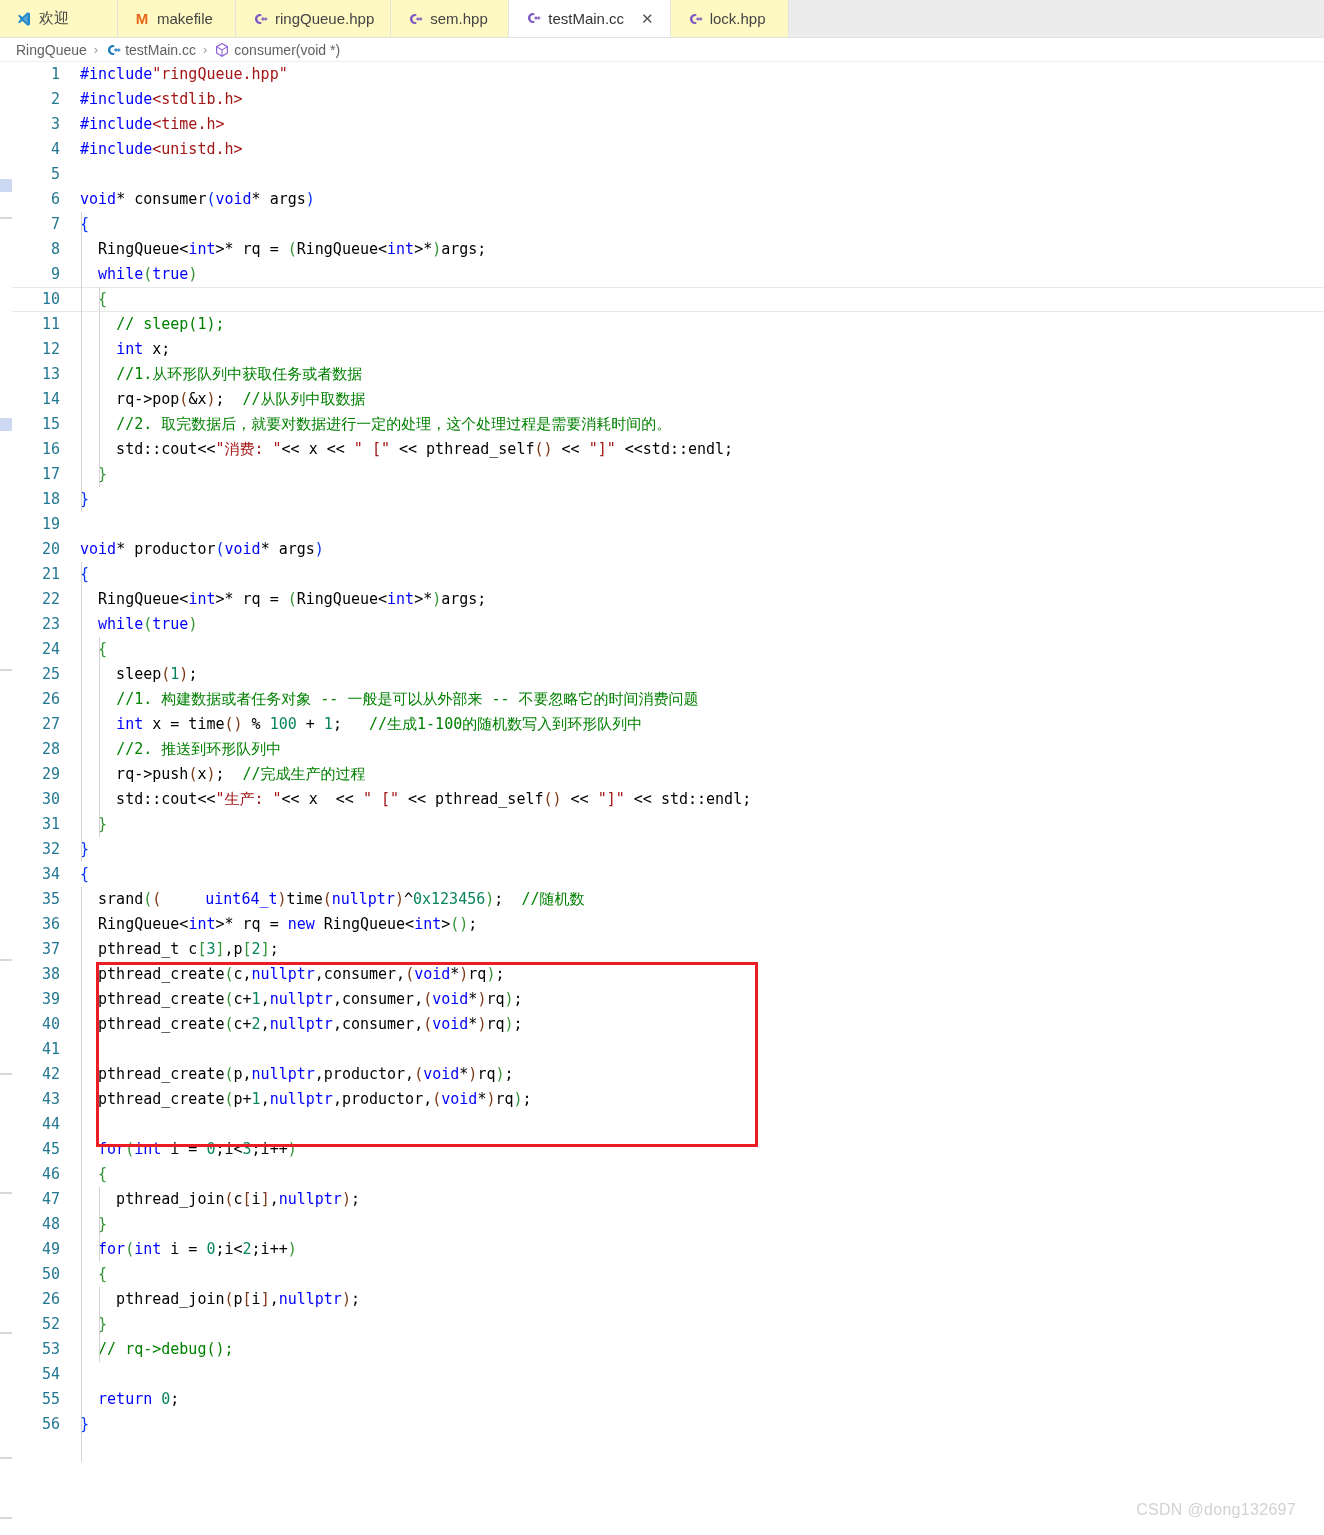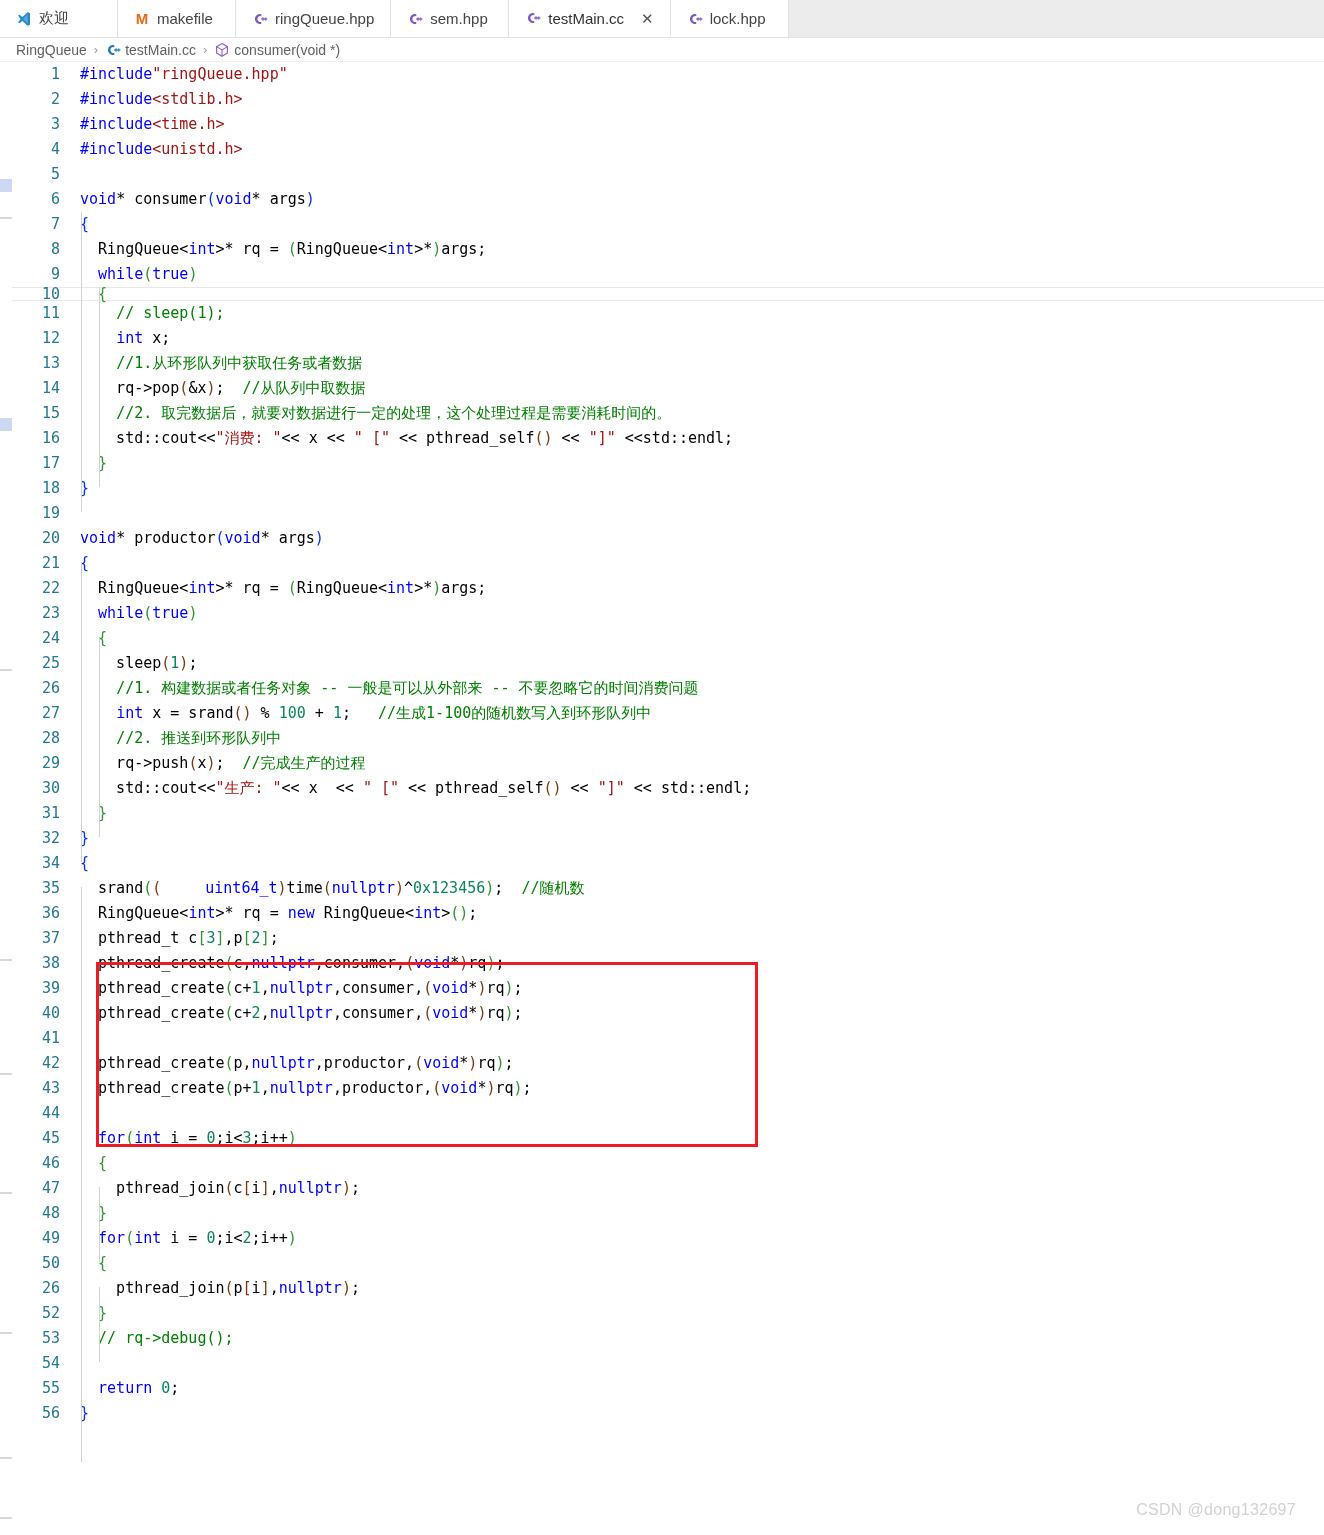--- a/index.html
+++ b/index.html
@@ -20,21 +20,21 @@
     font-size: 15px;
     color: #444444;
   }
   .tab {
     display: flex;
     align-items: center;
     gap: 7px;
     padding: 0 16px;
     min-width: 118px;
     border-right: 1px solid #e2e2e2;
-    background: #ffffff;
+    background: #fef9c3;
     white-space: nowrap;
     position: relative;
   }
   .tab.active {
     background: #ffffff;
     border-bottom: 1px solid #ffffff;
     color: #333333;
   }
   .tab .tablabel { font-size: 15px; }
   .tab-close {
@@ -93,21 +93,21 @@
   }
   .row {
     display: flex;
     height: 25px;
     align-items: center;
     position: relative;
   }
   .row.current {
     border-top: 1px solid #e8e8e8;
     border-bottom: 1px solid #e8e8e8;
-    height: 14px;
+    height: 25px;
   }
   .lnum {
     flex: 0 0 62px;
     text-align: right;
     padding-right: 14px;
     color: #237893;
     font-size: 15px;
     font-family: "DejaVu Sans Mono", "Liberation Mono", monospace;
     user-select: none;
   }
@@ -366,21 +366,21 @@
       <div class="row">
         <div class="lnum">25</div>
         <div class="ltext"><span class="op">    sleep</span><span class="br3">(</span><span class="num">1</span><span class="br3">)</span><span class="op">;</span></div>
       </div>
       <div class="row">
         <div class="lnum">26</div>
         <div class="ltext"><span class="op">    </span><span class="cmt">//1. 构建数据或者任务对象 -- 一般是可以从外部来 -- 不要忽略它的时间消费问题</span></div>
       </div>
       <div class="row">
         <div class="lnum">27</div>
-        <div class="ltext"><span class="op">    </span><span class="kw">int</span><span class="op"> x = srand</span><span class="br3">()</span><span class="op"> % </span><span class="num">100</span><span class="op"> + </span><span class="num">1</span><span class="op">;   </span><span class="cmt">//生成1-100的随机数写入到环形队列中</span></div>
+        <div class="ltext"><span class="op">    </span><span class="kw">int</span><span class="op"> x = time</span><span class="br3">()</span><span class="op"> % </span><span class="num">100</span><span class="op"> + </span><span class="num">1</span><span class="op">;   </span><span class="cmt">//生成1-100的随机数写入到环形队列中</span></div>
       </div>
       <div class="row">
         <div class="lnum">28</div>
         <div class="ltext"><span class="op">    </span><span class="cmt">//2. 推送到环形队列中</span></div>
       </div>
       <div class="row">
         <div class="lnum">29</div>
         <div class="ltext"><span class="op">    rq-&gt;push</span><span class="br3">(</span><span class="op">x</span><span class="br3">)</span><span class="op">;  </span><span class="cmt">//完成生产的过程</span></div>
       </div>
       <div class="row">

